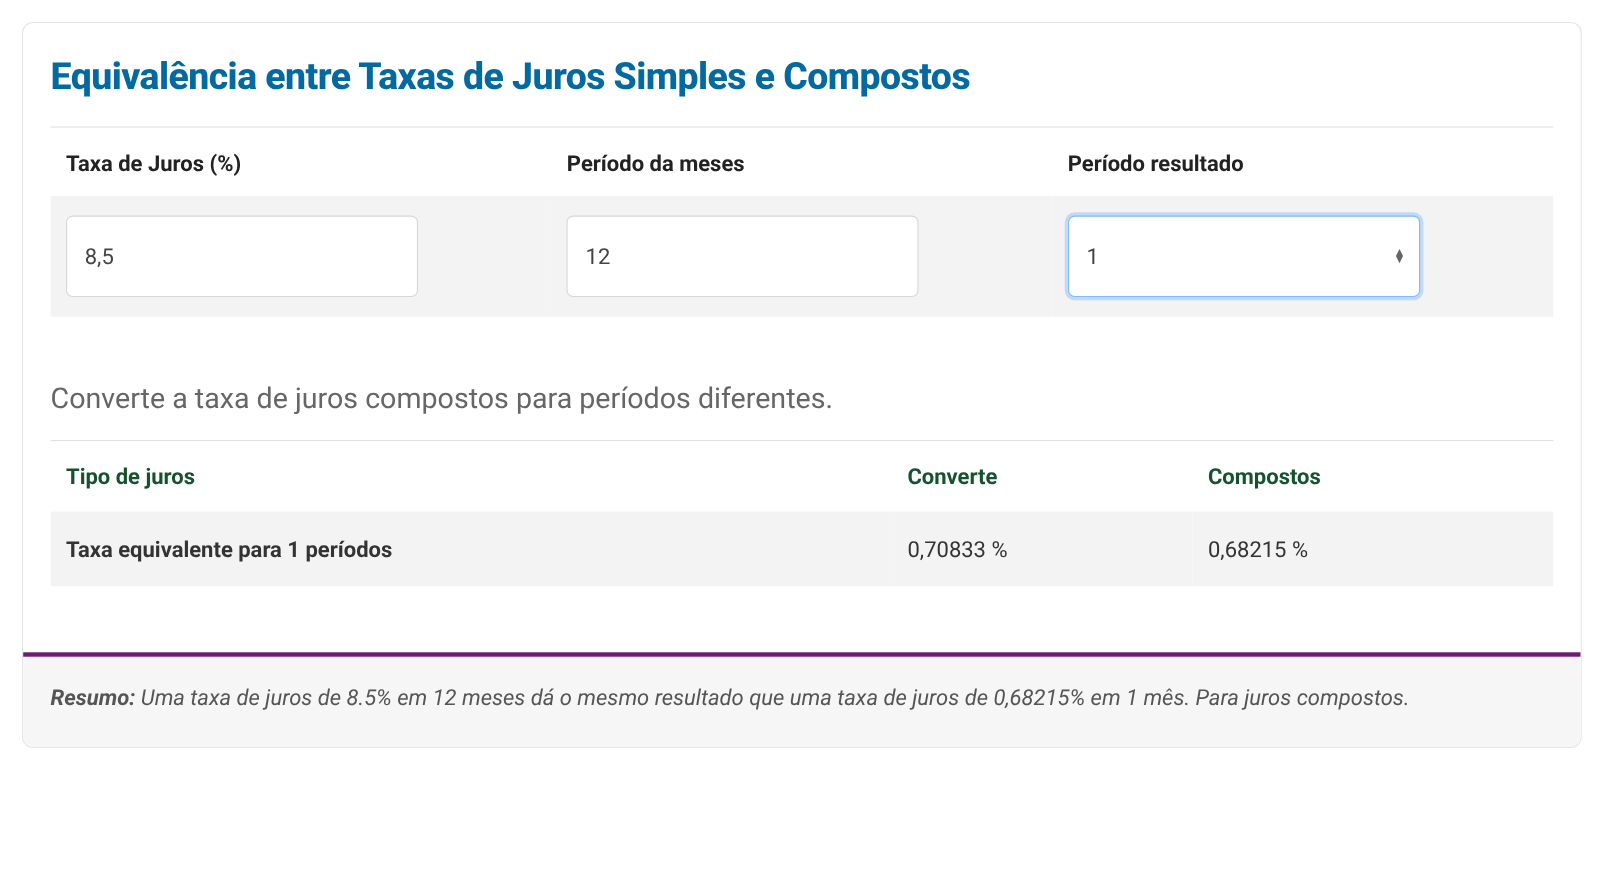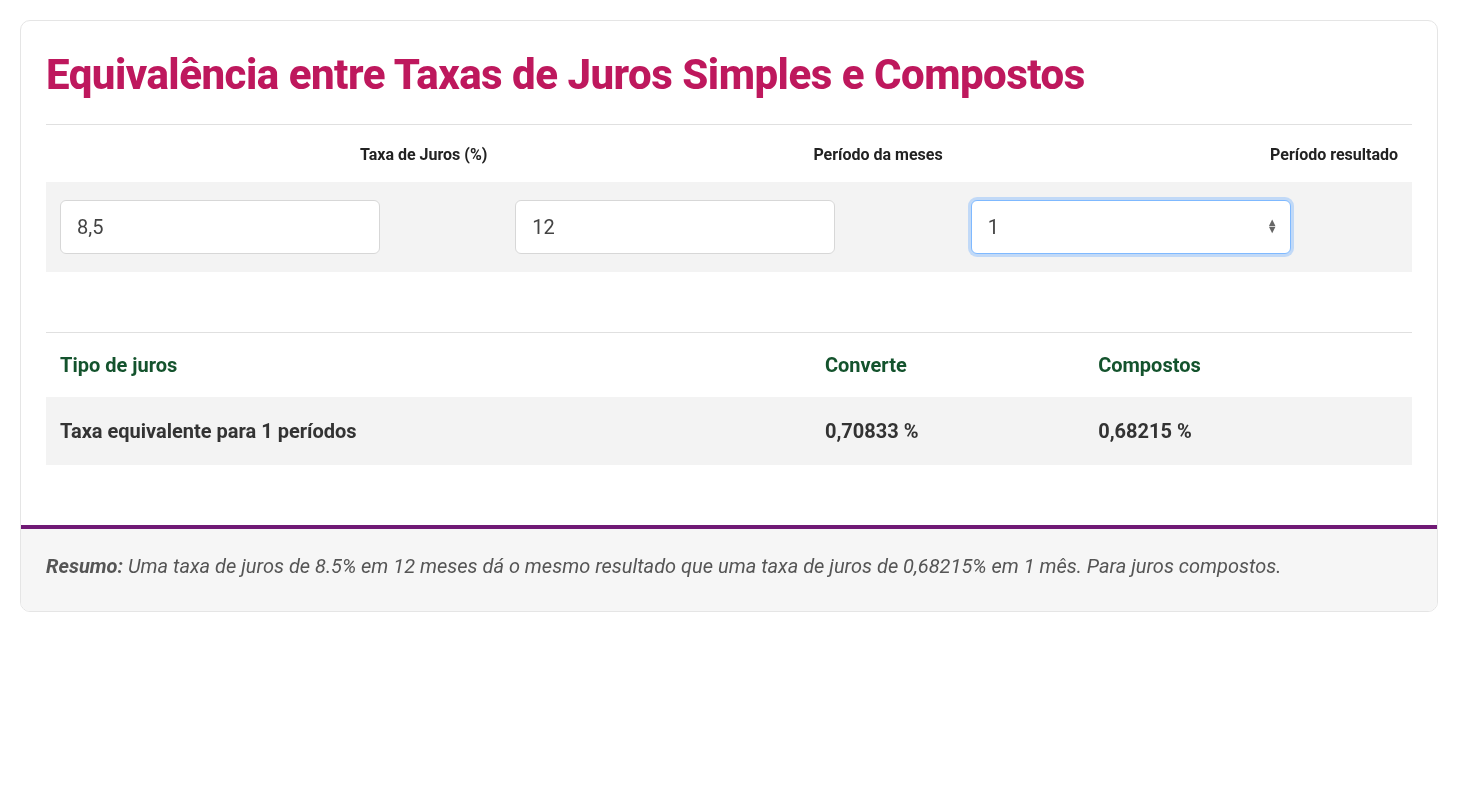--- a/index.html
+++ b/index.html
@@ -12,52 +12,52 @@
   }
   .card {
     border: 1px solid #e5e5e5;
     border-radius: 10px;
     padding: 25px 25px 0 25px;
     max-width: 1420px;
     margin: 0 auto;
     overflow: hidden;
   }
   .title {
-    color: #be185d;
-    font-size: 42px;
+    color: #0369a1;
+    font-size: 34px;
     font-weight: 800;
     margin: 5px 0 25px 0;
     letter-spacing: -0.5px;
     line-height: 1.15;
   }
   .input-table {
     width: 100%;
     border-collapse: collapse;
     border-top: 1px solid #e0e0e0;
     margin-bottom: 60px;
   }
   .input-table th {
-    text-align: right;
+    text-align: left;
     font-weight: 700;
-    font-size: 16px;
+    font-size: 20px;
     padding: 20px 14px 18px 14px;
     color: #222;
     width: 33.33%;
   }
   .input-table td {
     background: #f3f3f3;
     padding: 18px 14px;
     vertical-align: middle;
   }
   .text-input, .select-wrap {
     background: #fff;
     border: 1px solid #d7d7d7;
     border-radius: 6px;
     font-size: 20px;
-    padding: 14px 16px;
+    padding: 24px 16px;
     width: 320px;
     color: #444;
     font-family: inherit;
     outline: none;
     display: inline-block;
   }
   .select-wrap {
     position: relative;
     border: 1px solid #7fb9ff;
     box-shadow: 0 0 0 3px rgba(100,170,255,0.35);
@@ -94,21 +94,20 @@
     font-weight: 700;
     font-size: 20px;
     padding: 20px 14px;
     color: #14532d;
   }
   .result-table td {
     background: #f3f3f3;
     font-size: 20px;
     padding: 22px 14px;
     color: #333;
-    font-weight: bold;
   }
   .result-table td.row-label { font-weight: 700; }
   .col-type { width: 56%; }
   .col-simple { width: 20%; }
   .col-comp { width: 24%; }
   .footer {
     background: #f6f6f6;
     border-top: 4px solid #701a75;
     margin: 0 -25px;
     padding: 22px 25px 30px 25px;
@@ -148,20 +147,21 @@
             <span class="stepper">
               <span>▲</span>
                 <span>▼</span>
             </span>
           </div>
         </td>
       </tr>
     </tbody>
   </table>
 
+  <p class="description">Converte a taxa de juros compostos para períodos diferentes.</p>
 
   <table class="result-table">
     <thead>
       <tr>
         <th class="col-type">Tipo de juros</th>
         <th class="col-simple">Converte</th>
         <th class="col-comp">Compostos</th>
       </tr>
     </thead>
     <tbody>

